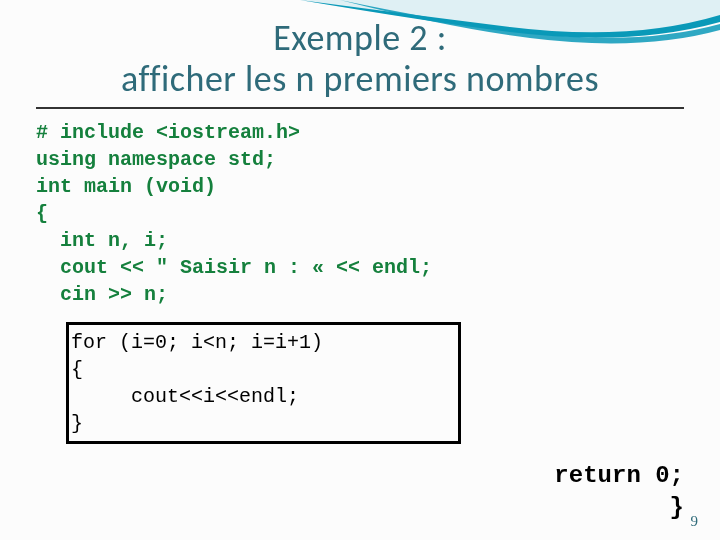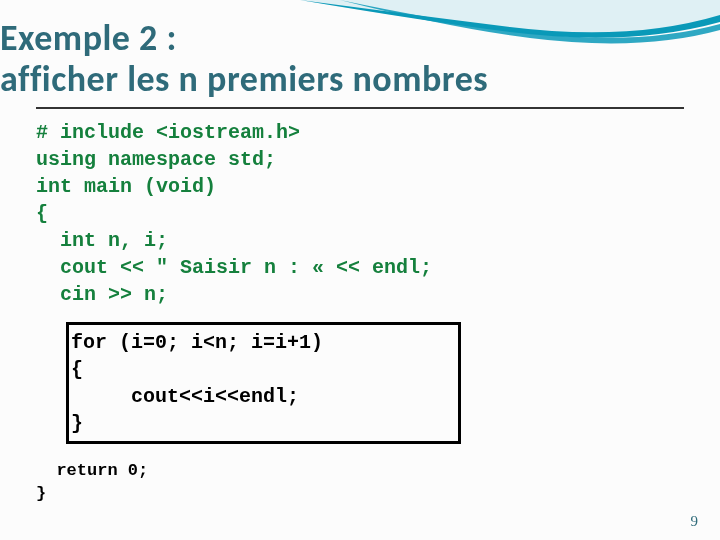--- a/index.html
+++ b/index.html
@@ -13,24 +13,24 @@
   }
   .wave-decoration {
     position: absolute;
     top: 0;
     right: 0;
     width: 720px;
     height: 90px;
     pointer-events: none;
   }
   .title {
-    text-align: left;
+    text-align: center;
     font-size: 36px;
     color: #2f6b7a;
-    font-weight: 700;
+    font-weight: 400;
     padding-top: 18px;
     line-height: 1.15;
     letter-spacing: 0.5px;
   }
   .underline {
     width: 648px;
     height: 2px;
     background: #333;
     margin: 6px auto 0 auto;
   }
@@ -43,31 +43,32 @@
     line-height: 1.35;
     white-space: pre;
   }
   .boxed {
     border: 3px solid #000;
     width: 395px;
     margin: 14px 0 0 30px;
     padding: 4px 8px 4px 2px;
     font-family: "Courier New", Courier, monospace;
     font-size: 20px;
-    font-weight: bold;
+    font-weight: normal;
     line-height: 1.35;
     white-space: pre;
   }
   .after-box {
     margin: 16px 36px 0 36px;
     font-family: "Courier New", Courier, monospace;
-    font-size: 17px;
+    font-size: 24px;
     font-weight: bold;
     line-height: 1.35;
     white-space: pre;
+    text-align: right;
   }
   .page-number {
     position: absolute;
     bottom: 10px;
     right: 22px;
     font-family: Georgia, 'Times New Roman', serif;
     font-size: 15px;
     color: #2f6b7a;
   }
 </style>

